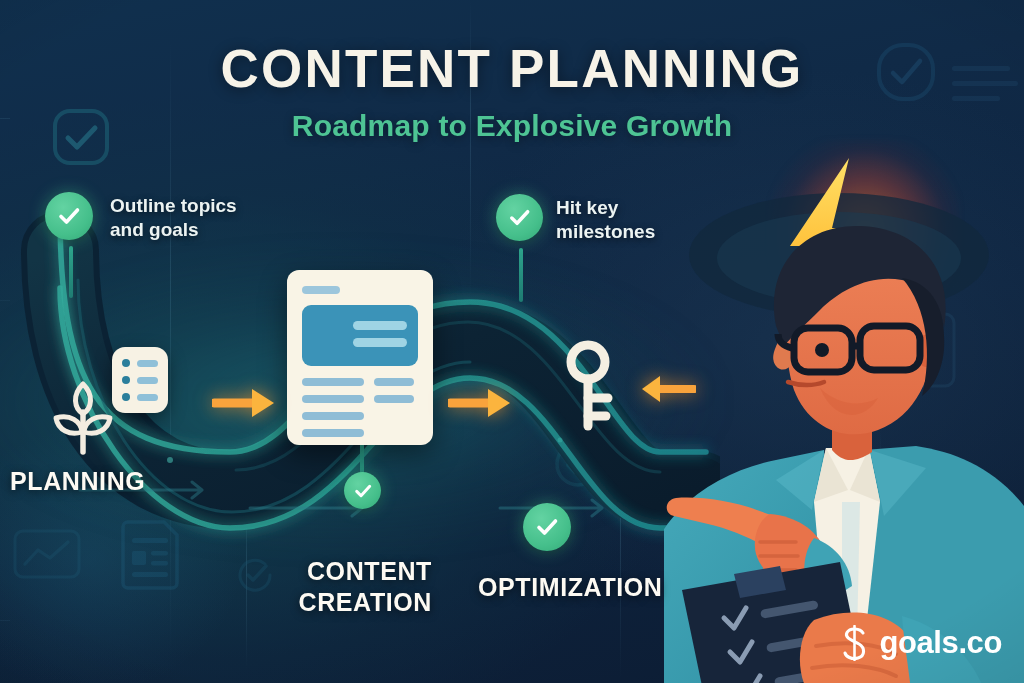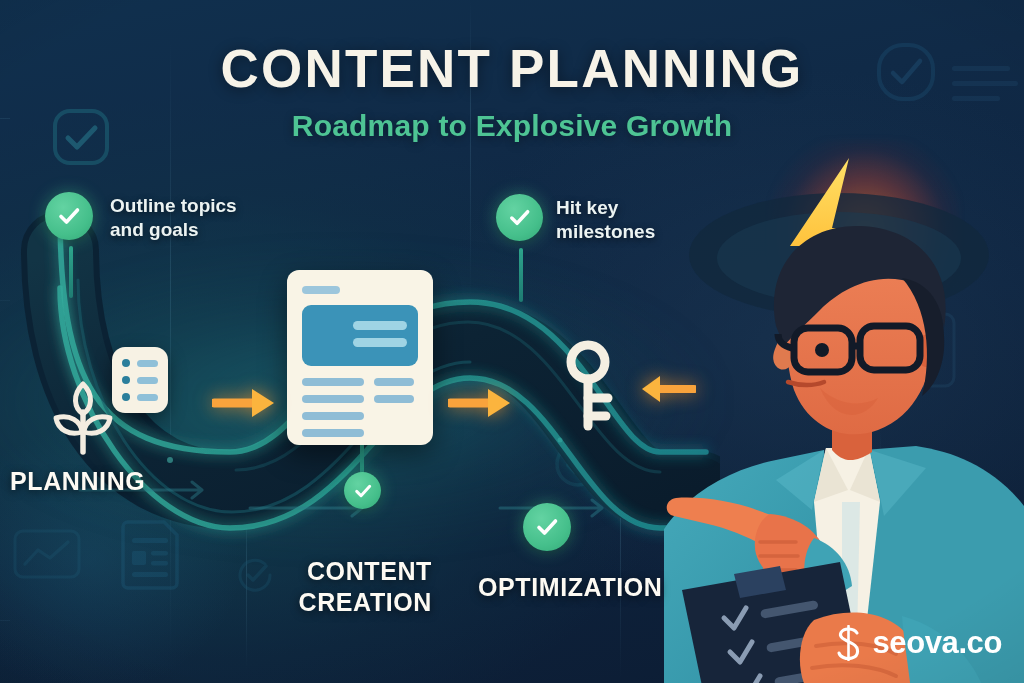--- a/index.html
+++ b/index.html
@@ -512,17 +512,17 @@
     <path d="M238 466 C 282 478, 316 512, 326 560 L 250 578 C 248 534, 240 496, 238 466 Z" fill="#3fa3b5"></path>
   </svg>
 
   <div class="logo">
     <span class="logo-mark">
       <svg width="30" height="36" viewBox="0 0 30 36" fill="none">
         <path d="M23 8 C 20 3, 10 2.5, 7 7.5 C 4 13, 13 15.5, 19 19 C 25 22.5, 25.5 31, 18 33 C 11.5 34.8, 6 31.5, 5 28" stroke="#ffffff" stroke-width="3.1" stroke-linecap="round" fill="none"></path>
         <path d="M14.5 1 V 35" stroke="#ffffff" stroke-width="2.6" stroke-linecap="round"></path>
       </svg>
     </span>
-    <span class="logo-text">seova.co</span>
+    <span class="logo-text">goals.co</span>
   </div>
 
   <div class="vignette"></div>
 </div>
 
 </body></html>

